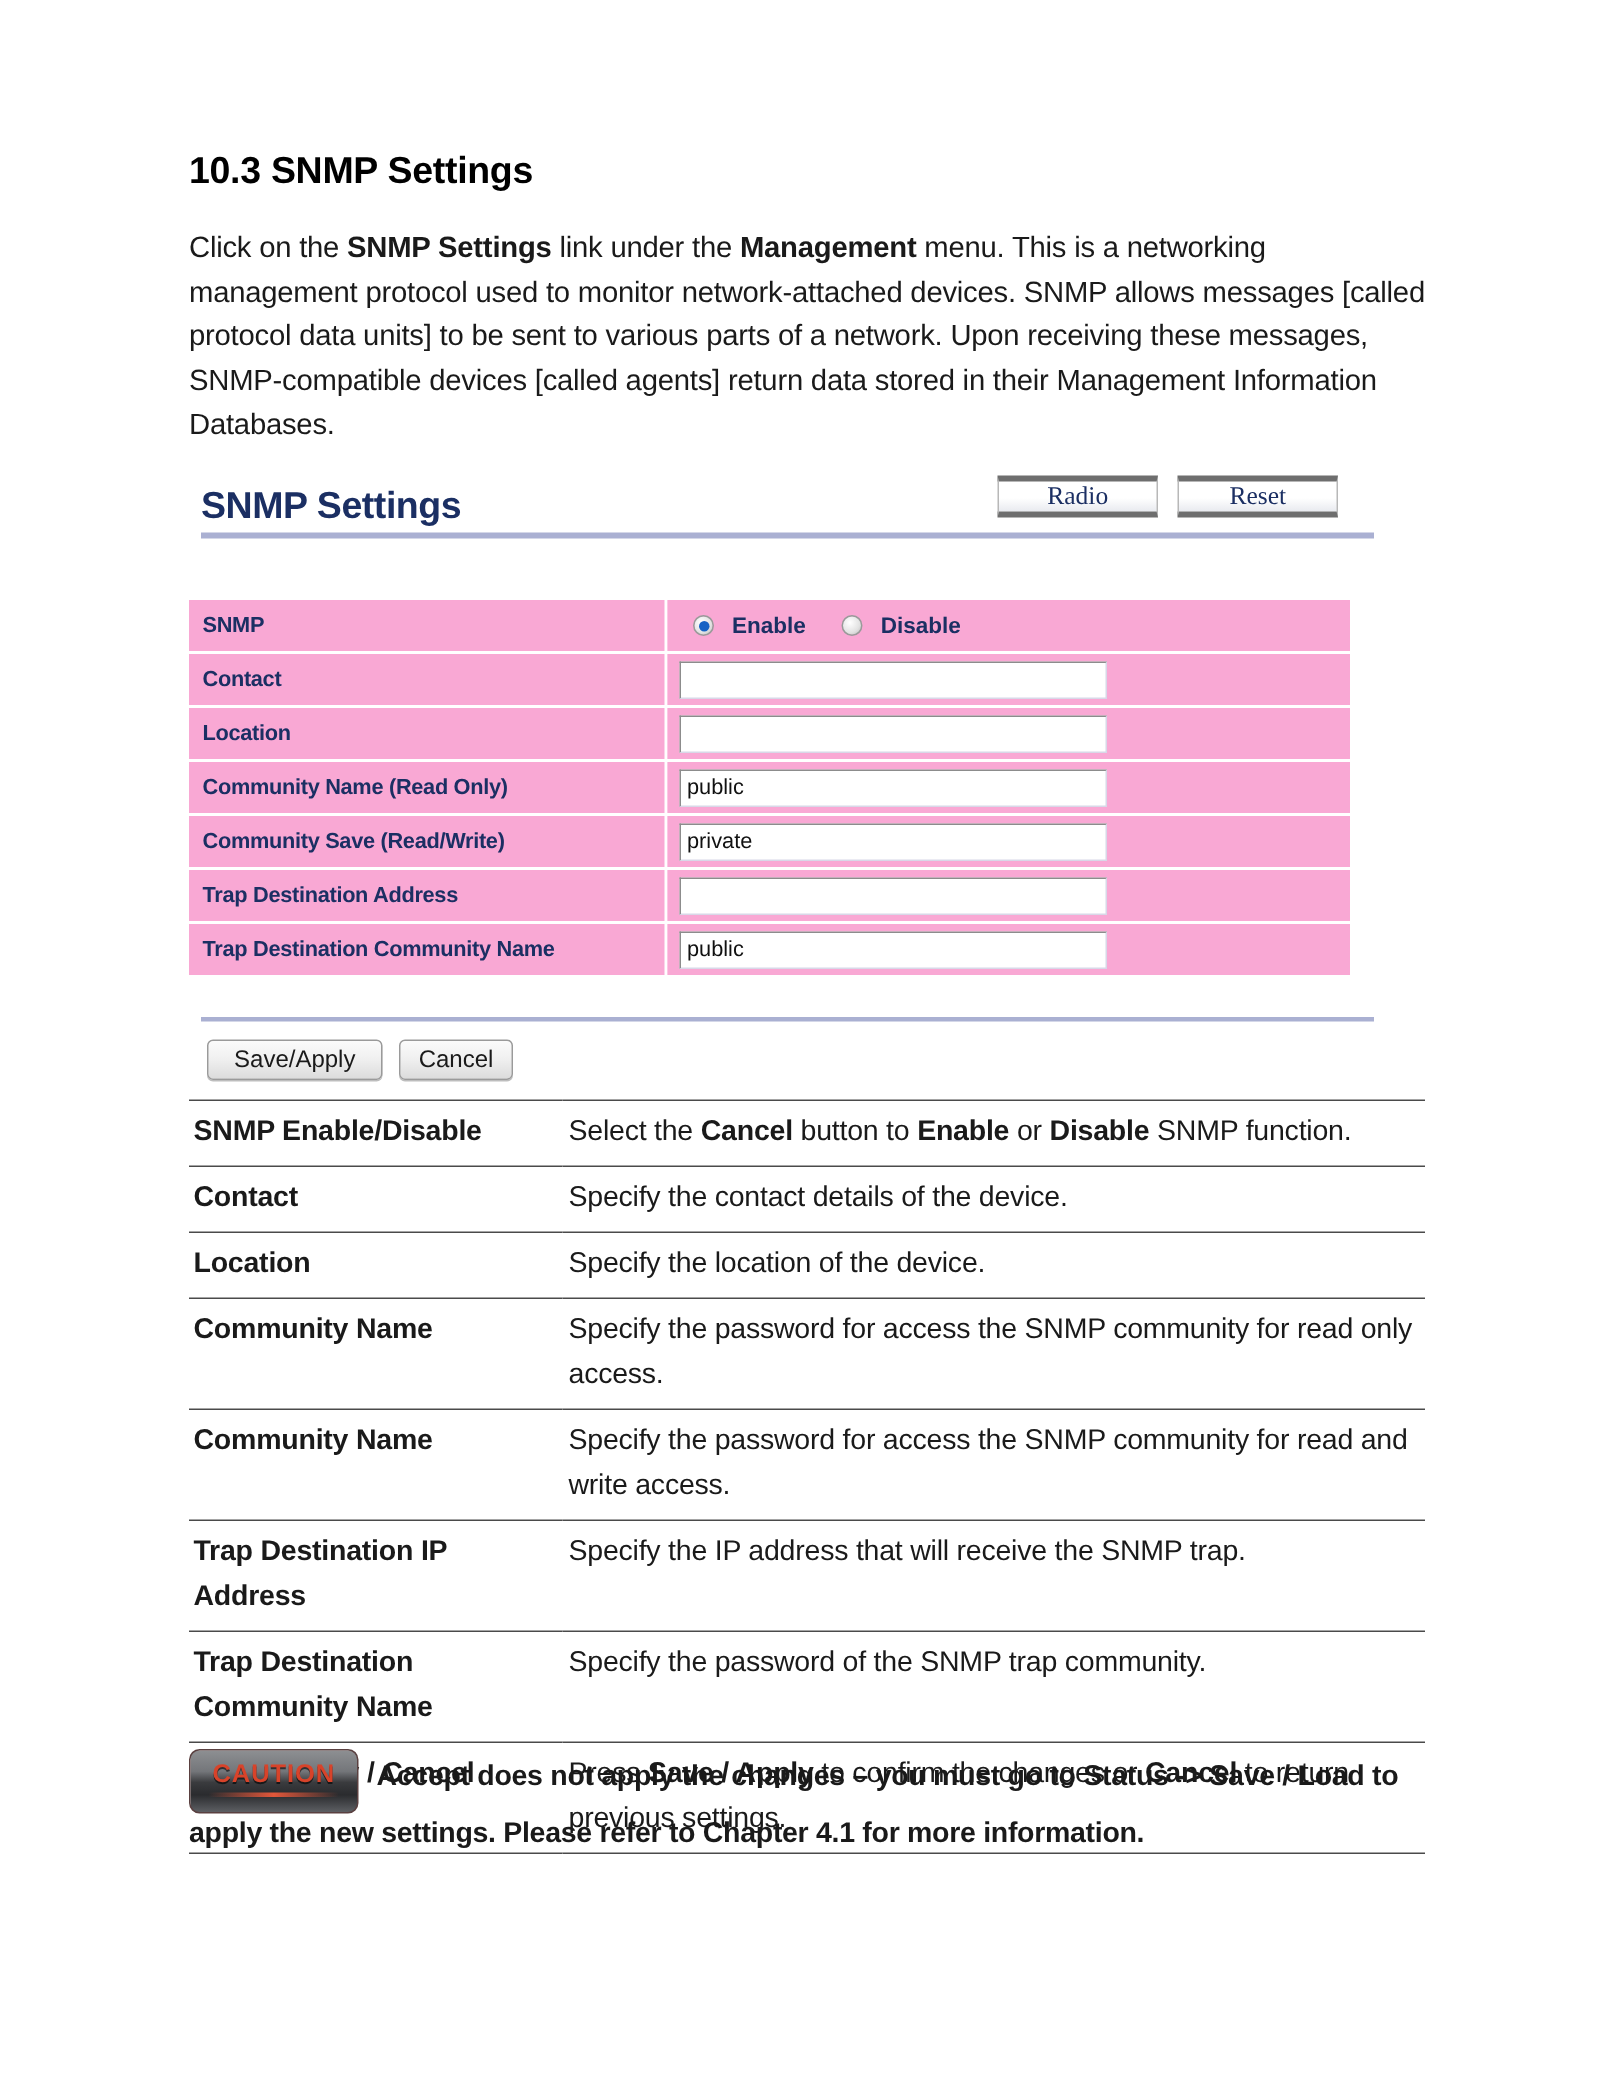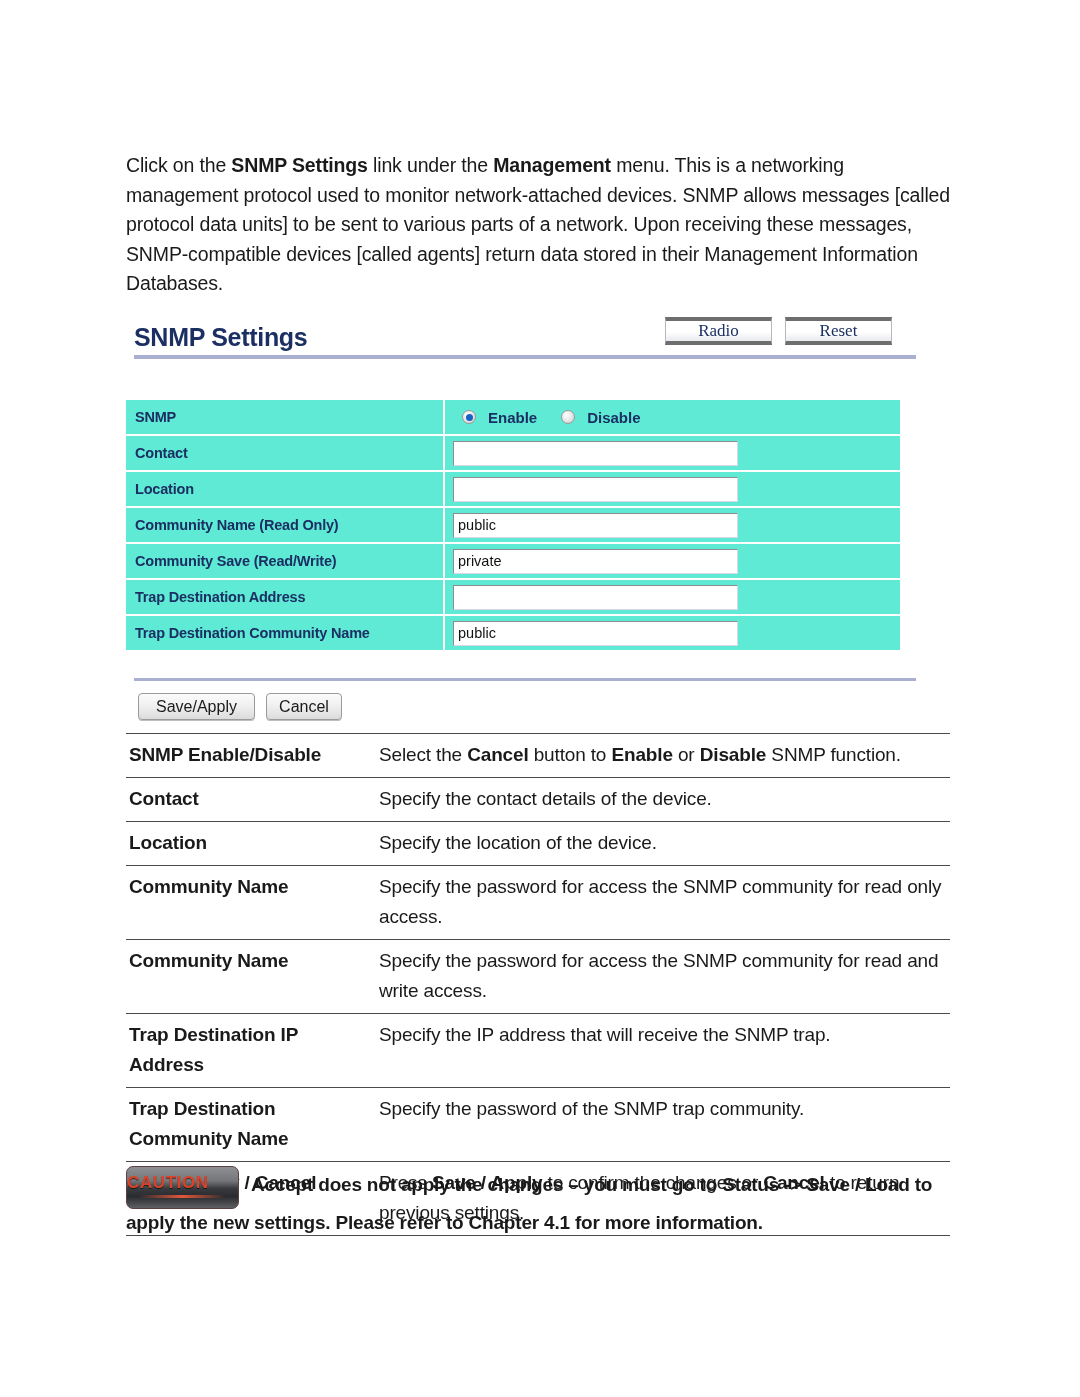--- a/index.html
+++ b/index.html
@@ -98,21 +98,21 @@
   
   .settings-table {
     position: absolute;
     left: 126px;
     top: 398px;
     width: 774px;
     border-collapse: separate;
     border-spacing: 0 2px;
   }
   .settings-table td {
-    background: #5eead4;
+    background: #f9a8d4;
     padding: 0;
     vertical-align: middle;
   }
   .settings-table td.lbl {
     width: 308px;
     height: 34px;
     padding-left: 9px;
     font-size: 14.5px;
     font-weight: bold;
     color: #1b2f63;
@@ -246,21 +246,21 @@
     border-radius: 7px;
     background: linear-gradient(to bottom, #8d8f92 0%, #74767a 34%, #3a3b3e 52%, #2a2b2e 72%, #5d5f63 100%);
     border: 1px solid #5a4040;
     box-sizing: border-box;
     overflow: hidden;
   }
   .caution-badge .word {
     position: absolute;
     left: 0; right: 0;
     top: 6px;
-    text-align: left;
+    text-align: center;
     font-size: 17px;
     font-weight: bold;
     letter-spacing: 0.6px;
     color: #d8432a;
     font-family: "Liberation Sans", sans-serif;
     text-shadow: 0 1px 0 rgba(0,0,0,0.6);
   }
   .caution-badge .glow {
     position: absolute;
     left: 12px; right: 12px;
@@ -282,20 +282,21 @@
   .caution-text .lead {
     display: inline-block;
     width: 125px;
   }
 </style>
 </head>
 <body>
 
 <div class="page">
 
+  <div class="section-heading">10.3 SNMP Settings</div>
 
   <div class="intro">
     <span>Click on the </span><b>SNMP Settings</b><span> link under the </span><b>Management</b><span> menu. This is a networking management protocol used to monitor network-attached devices. SNMP allows messages [called protocol data units] to be sent to various parts of a network. Upon receiving these messages, SNMP-compatible devices [called agents] return data stored in their Management Information Databases.</span>
   </div>
 
   <div class="ui-shot">
     <div class="ui-header">
       <div class="ui-title">SNMP Settings</div>
       <div class="ui-btn home">Radio</div>
       <div class="ui-btn reset">Reset</div>

